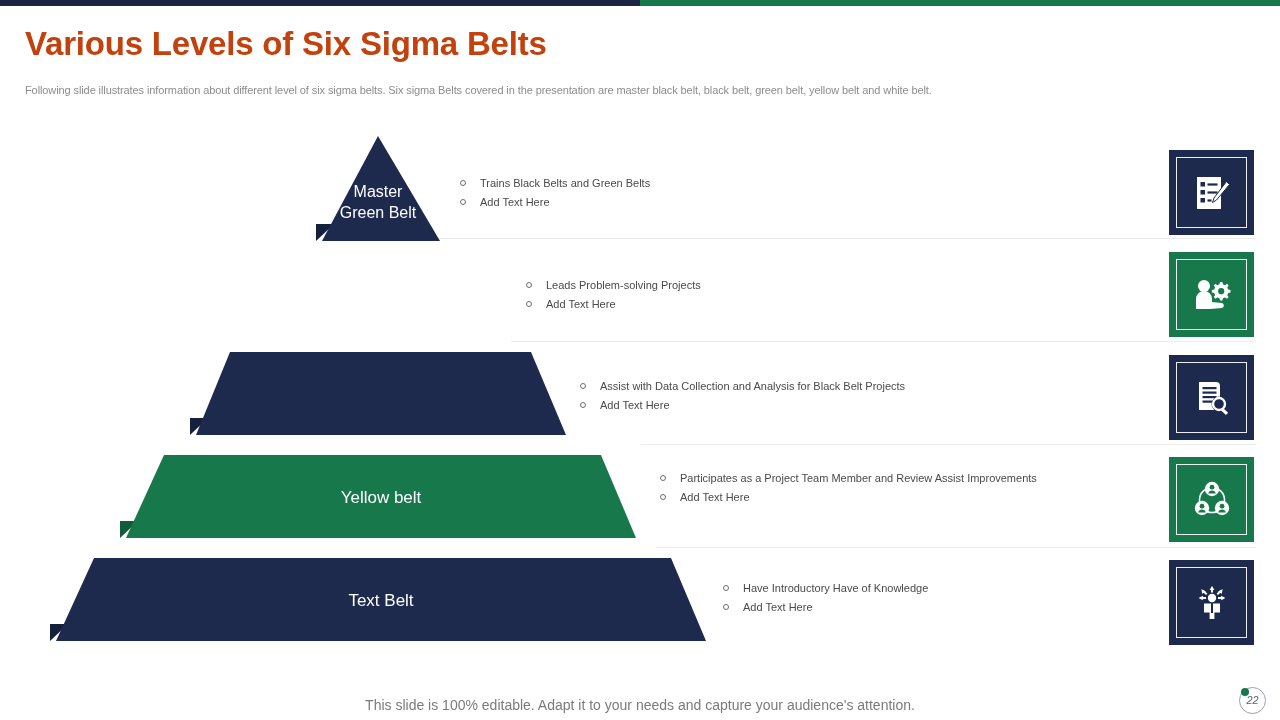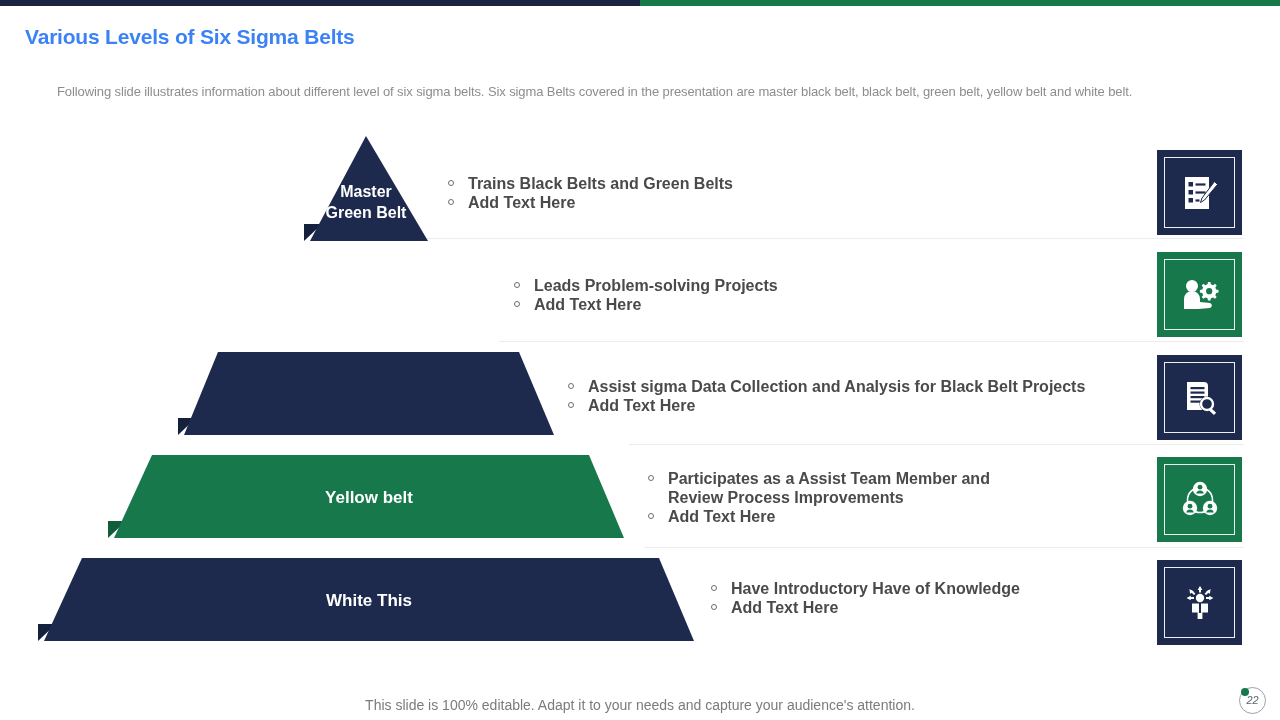--- a/index.html
+++ b/index.html
@@ -33,45 +33,43 @@
     width: 640px;
     height: 100%;
     background: #16784b;
   }
 
   
   #page-title {
     position: absolute;
     left: 25px;
     top: 25px;
-    font-size: 21px;
+    font-size: 33px;
     font-weight: bold;
     letter-spacing: -0.2px;
-    color: #3b82f6;
+    color: #c2410c;
     white-space: nowrap;
   }
   #page-subtitle {
     position: absolute;
     left: 25px;
     top: 84px;
-    font-size: 13px;
+    font-size: 11px;
     color: #8d8d8d;
     white-space: nowrap;
     letter-spacing: -0.1px;
-    margin-left: 32px;
   }
 
   
   #stage {
     position: absolute;
-    left: 4px;
+    left: 16px;
     top: 128px;
     width: 1096px;
     height: 530px;
-    font-weight: bold;
   }
 
   
   .row-rule {
     position: absolute;
     height: 1px;
     background: #ececec;
   }
 
   
@@ -94,21 +92,21 @@
     font-size: 17px;
     line-height: 21px;
     z-index: 3;
     pointer-events: none;
   }
   .shape-label.two-line { font-size: 16px; }
 
   
   .bullets {
     position: absolute;
-    font-size: 16px;
+    font-size: 11px;
     line-height: 19px;
     color: #4a4a4a;
   }
   .bullets ul {
     margin: 0;
     padding: 0;
     list-style: none;
   }
   .bullets li {
     position: relative;
@@ -264,21 +262,21 @@
 
   <div class="shape-wrap" style="left:170px; top:224px; width:390px; height:83px;">
     <svg class="shape" viewBox="0 0 390 83" preserveAspectRatio="none">
       <polygon points="4,83 22,66 4,66" fill="#14203c"></polygon>
       <polygon points="44,0 345,0 380,83 10,83" fill="#1d2a4d"></polygon>
     </svg>
   </div>
 
   <div class="bullets" style="left:562px; top:249px; width:580px;">
     <ul>
-      <li>Assist sigma Data Collection and Analysis for Black Belt Projects</li>
+      <li>Assist with Data Collection and Analysis for Black Belt Projects</li>
       <li>Add Text Here</li>
     </ul>
   </div>
 
   <div class="icon-tile tile-navy" style="left:1153px; top:227px;">
     <div class="inner-frame"></div>
     <svg width="44" height="44" viewBox="0 0 44 44">
       <path d="M9 6 h17 a4 4 0 0 1 4 4 v24 h-21 z" fill="#ffffff"></path>
       <rect x="12.5" y="11" width="14" height="2.2" fill="#1d2a4d"></rect>
       <rect x="12.5" y="15.5" width="14" height="2.2" fill="#1d2a4d"></rect>
@@ -293,21 +291,21 @@
   <div class="shape-wrap" style="left:100px; top:327px; width:530px; height:83px;">
     <svg class="shape" viewBox="0 0 530 83" preserveAspectRatio="none">
       <polygon points="4,83 22,66 4,66" fill="#115c3a"></polygon>
       <polygon points="48,0 485,0 520,83 10,83" fill="#17784c"></polygon>
     </svg>
     <div class="shape-label" style="top:32px;">Yellow belt</div>
   </div>
 
   <div class="bullets" style="left:642px; top:341px; width:400px;">
     <ul>
-      <li>Participates as a Assist Team Member and Review Process Improvements</li>
+      <li>Participates as a Project Team Member and Review Assist Improvements</li>
       <li>Add Text Here</li>
     </ul>
   </div>
 
   <div class="icon-tile tile-green" style="left:1153px; top:329px;">
     <div class="inner-frame"></div>
     <svg width="44" height="44" viewBox="0 0 44 44">
       <circle cx="22" cy="22" r="12.5" fill="none" stroke="#ffffff" stroke-width="1.6"></circle>
       <g fill="#ffffff">
         <circle cx="22" cy="11" r="7.2"></circle>
@@ -323,21 +321,21 @@
         <path d="M28.2 34.6 a3.9 3.9 0 0 1 7.6 0 z"></path>
       </g>
     </svg>
   </div>
 
   <div class="shape-wrap" style="left:30px; top:430px; width:670px; height:83px;">
     <svg class="shape" viewBox="0 0 670 83" preserveAspectRatio="none">
       <polygon points="4,83 22,66 4,66" fill="#14203c"></polygon>
       <polygon points="48,0 625,0 660,83 10,83" fill="#1d2a4d"></polygon>
     </svg>
-    <div class="shape-label" style="top:32px;">White This</div>
+    <div class="shape-label" style="top:32px;">Text Belt</div>
   </div>
 
   <div class="bullets" style="left:705px; top:451px; width:420px;">
     <ul>
       <li>Have Introductory Have of Knowledge</li>
       <li>Add Text Here</li>
     </ul>
   </div>
 
   <div class="icon-tile tile-navy" style="left:1153px; top:432px;">

